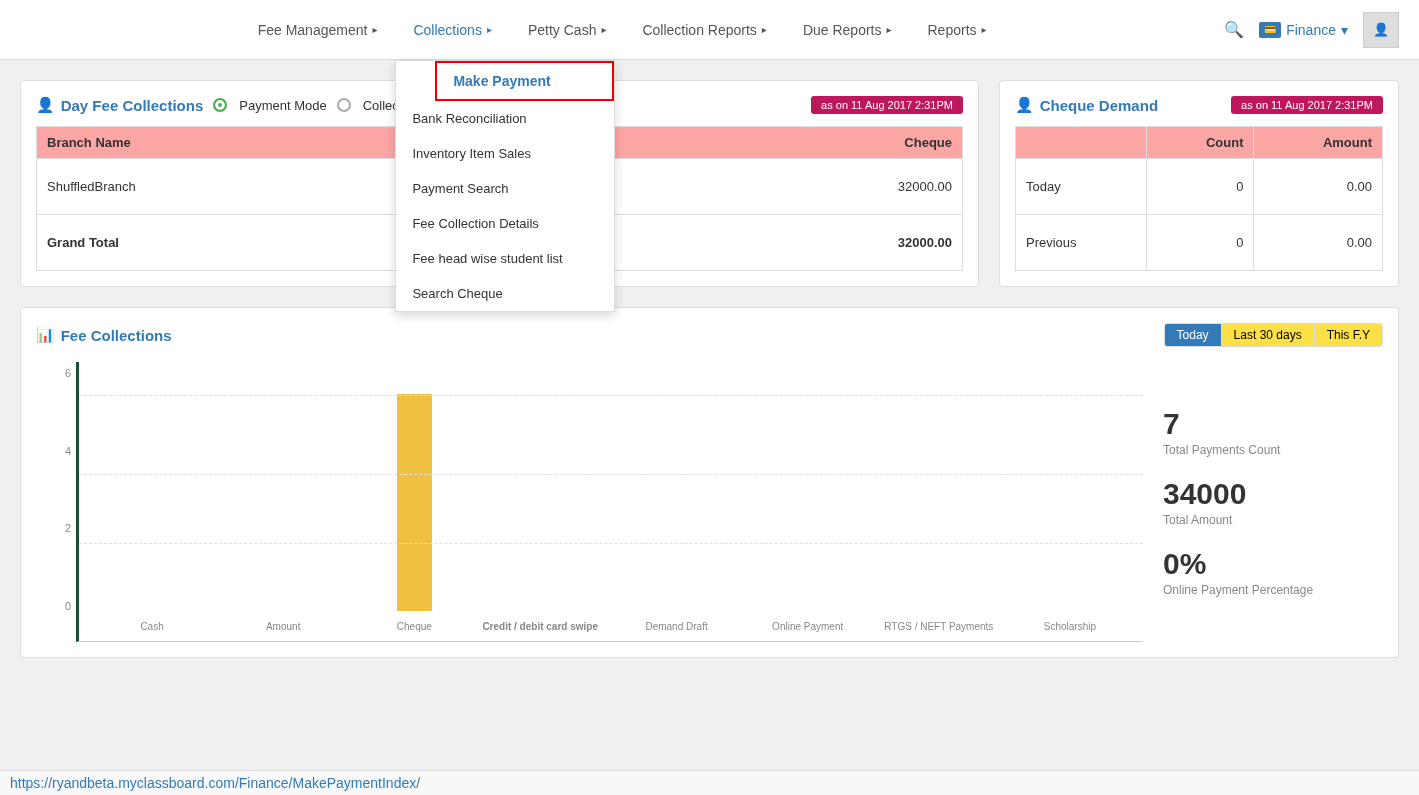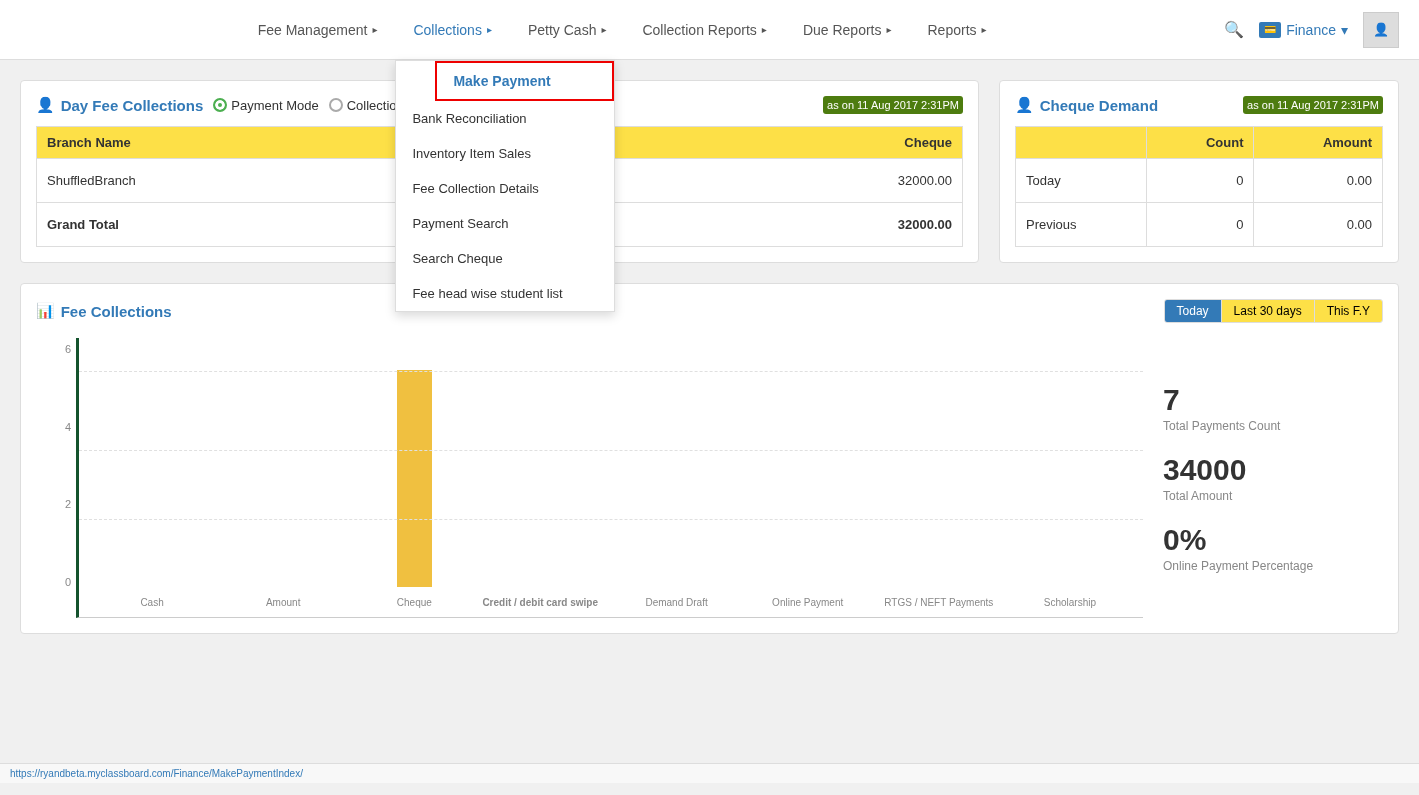--- a/index.html
+++ b/index.html
@@ -141,21 +141,21 @@
     }
 
     .radio-group {
       display: flex;
       align-items: center;
       gap: 10px;
     }
     .radio-label {
       display: flex;
       align-items: center;
-      gap: 4px;
+      gap: 12px;
       font-size: 13px;
       cursor: pointer;
     }
     .radio-circle {
       width: 14px;
       height: 14px;
       border-radius: 50%;
       border: 2px solid #aaa;
       display: inline-block;
     }
@@ -163,44 +163,44 @@
       border-color: #4caf50;
       background: #4caf50;
       box-shadow: inset 0 0 0 3px #fff;
     }
     .radio-circle.unselected {
       border-color: #aaa;
       background: #fff;
     }
 
     .badge-blue {
-      background: #4d7c0f;
+      background: #be185d;
       color: #fff;
-      padding: 3px 4px;
+      padding: 3px 10px;
       border-radius: 3px;
       font-size: 11px;
       white-space: nowrap;
     }
 
     
     .data-table {
       width: 100%;
       border-collapse: collapse;
       font-size: 13px;
     }
     .data-table th {
-      background: #fde047;
+      background: #fca5a5;
       border: 1px solid #ddd;
       padding: 8px 10px;
       text-align: left;
       font-weight: bold;
     }
     .data-table td {
       border: 1px solid #ddd;
-      padding: 14px 10px;
+      padding: 20px 10px;
     }
     .data-table td.right { text-align: right; }
     .data-table tr.grand-total td { font-weight: bold; }
 
     
     .cheque-card {
       flex: 0 0 400px;
     }
 
     
@@ -282,27 +282,27 @@
       gap: 4px;
     }
     .bar {
       background: #f0c040;
       width: 40px;
     }
 
     
     .status-bar {
       position: fixed;
-      bottom: 12px;
+      bottom: 0;
       left: 0;
       right: 0;
       background: #f8f8f8;
       border-top: 1px solid #ddd;
       padding: 4px 10px;
-      font-size: 10px;
+      font-size: 14px;
       color: #337ab7;
     }
 
     .collections-nav-item {
       position: relative;
     }
   </style>
 </head>
 <body>
 
@@ -315,24 +315,24 @@
     </div>
 
     <div class="nav-item active-menu collections-nav-item">
       <span>Collections</span>
       <span class="caret">▸</span>
 
       <div class="dropdown-menu">
         <a class="dropdown-item highlighted">Make Payment</a>
         <a class="dropdown-item">Bank Reconciliation</a>
         <a class="dropdown-item">Inventory Item Sales</a>
+        <a class="dropdown-item">Payment Search</a>
         <a class="dropdown-item">Fee Collection Details</a>
-        <a class="dropdown-item">Payment Search</a>
+        <a class="dropdown-item">Fee head wise student list</a>
         <a class="dropdown-item">Search Cheque</a>
-        <a class="dropdown-item">Fee head wise student list</a>
       </div>
     </div>
 
     <div class="nav-item">
       <span>Petty Cash</span>
       <span class="caret">▸</span>
     </div>
 
     <div class="nav-item">
       <span>Collection Reports</span>

